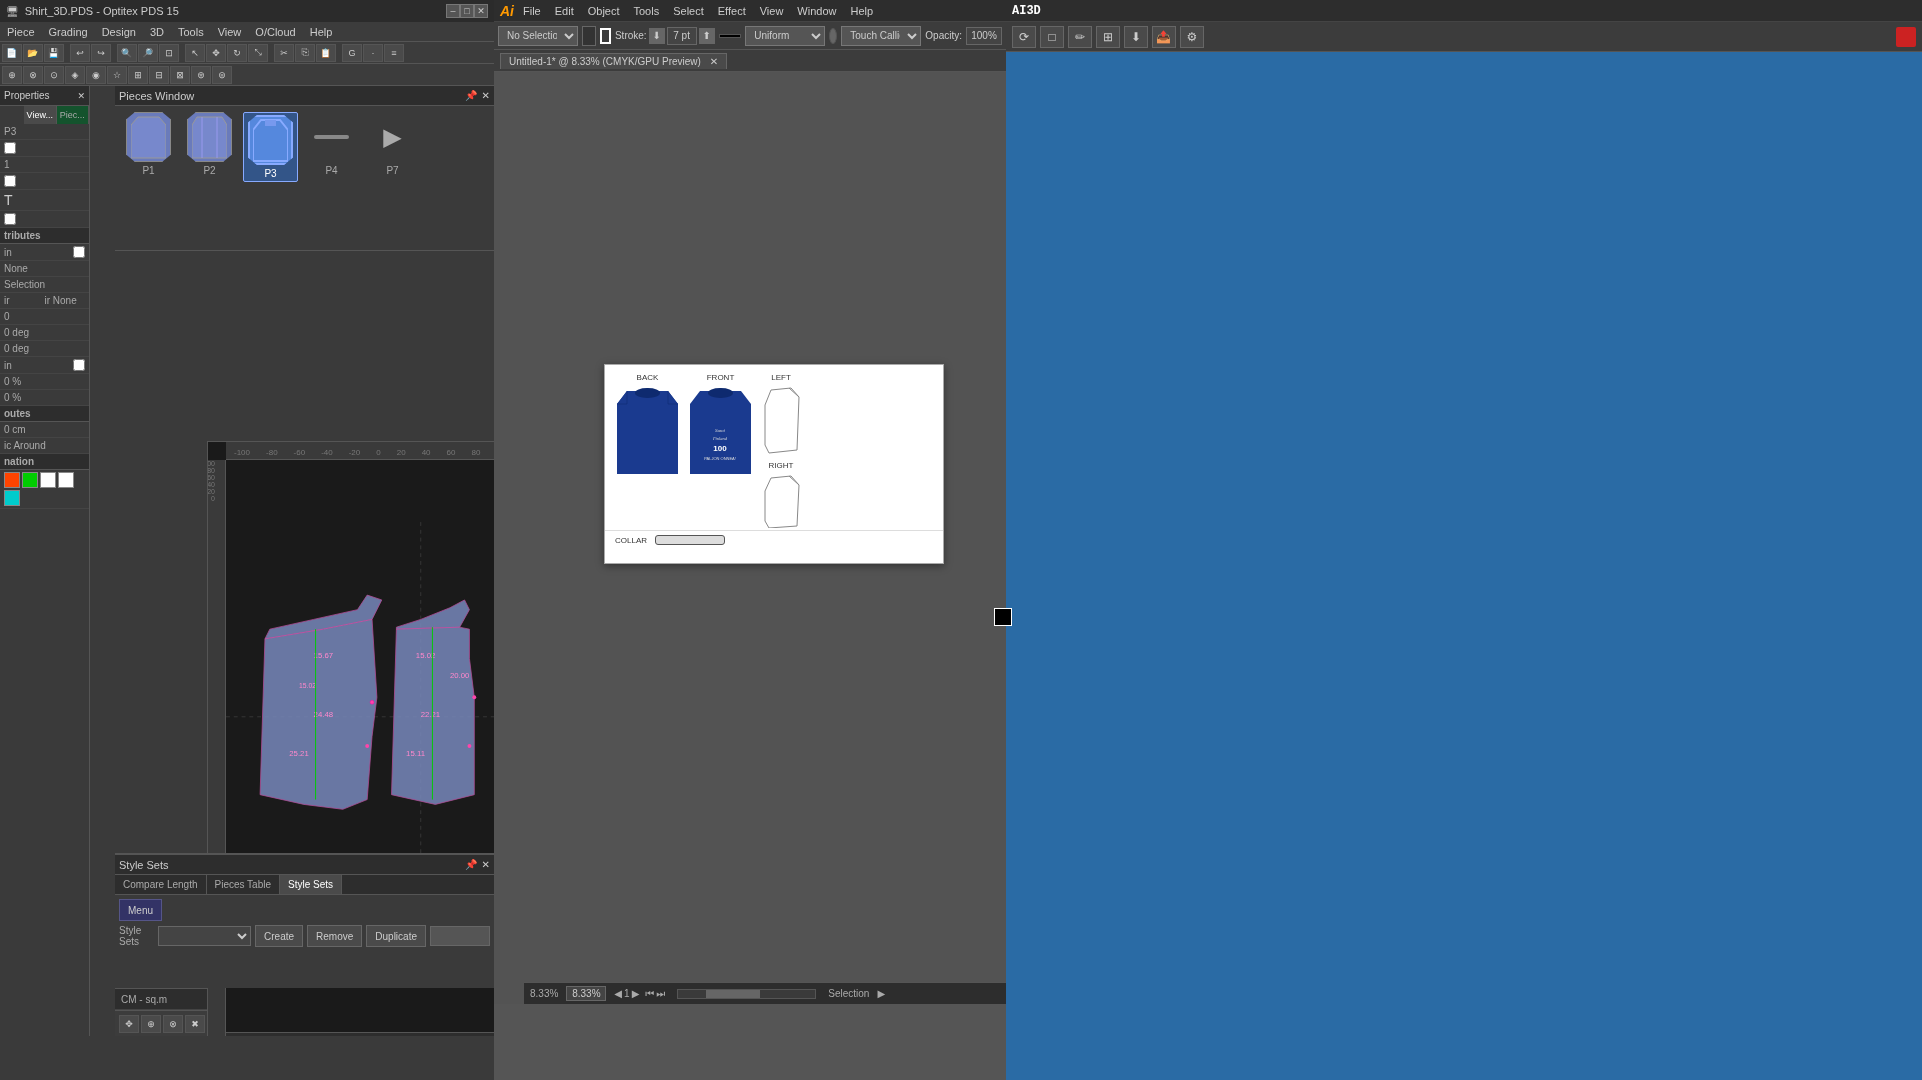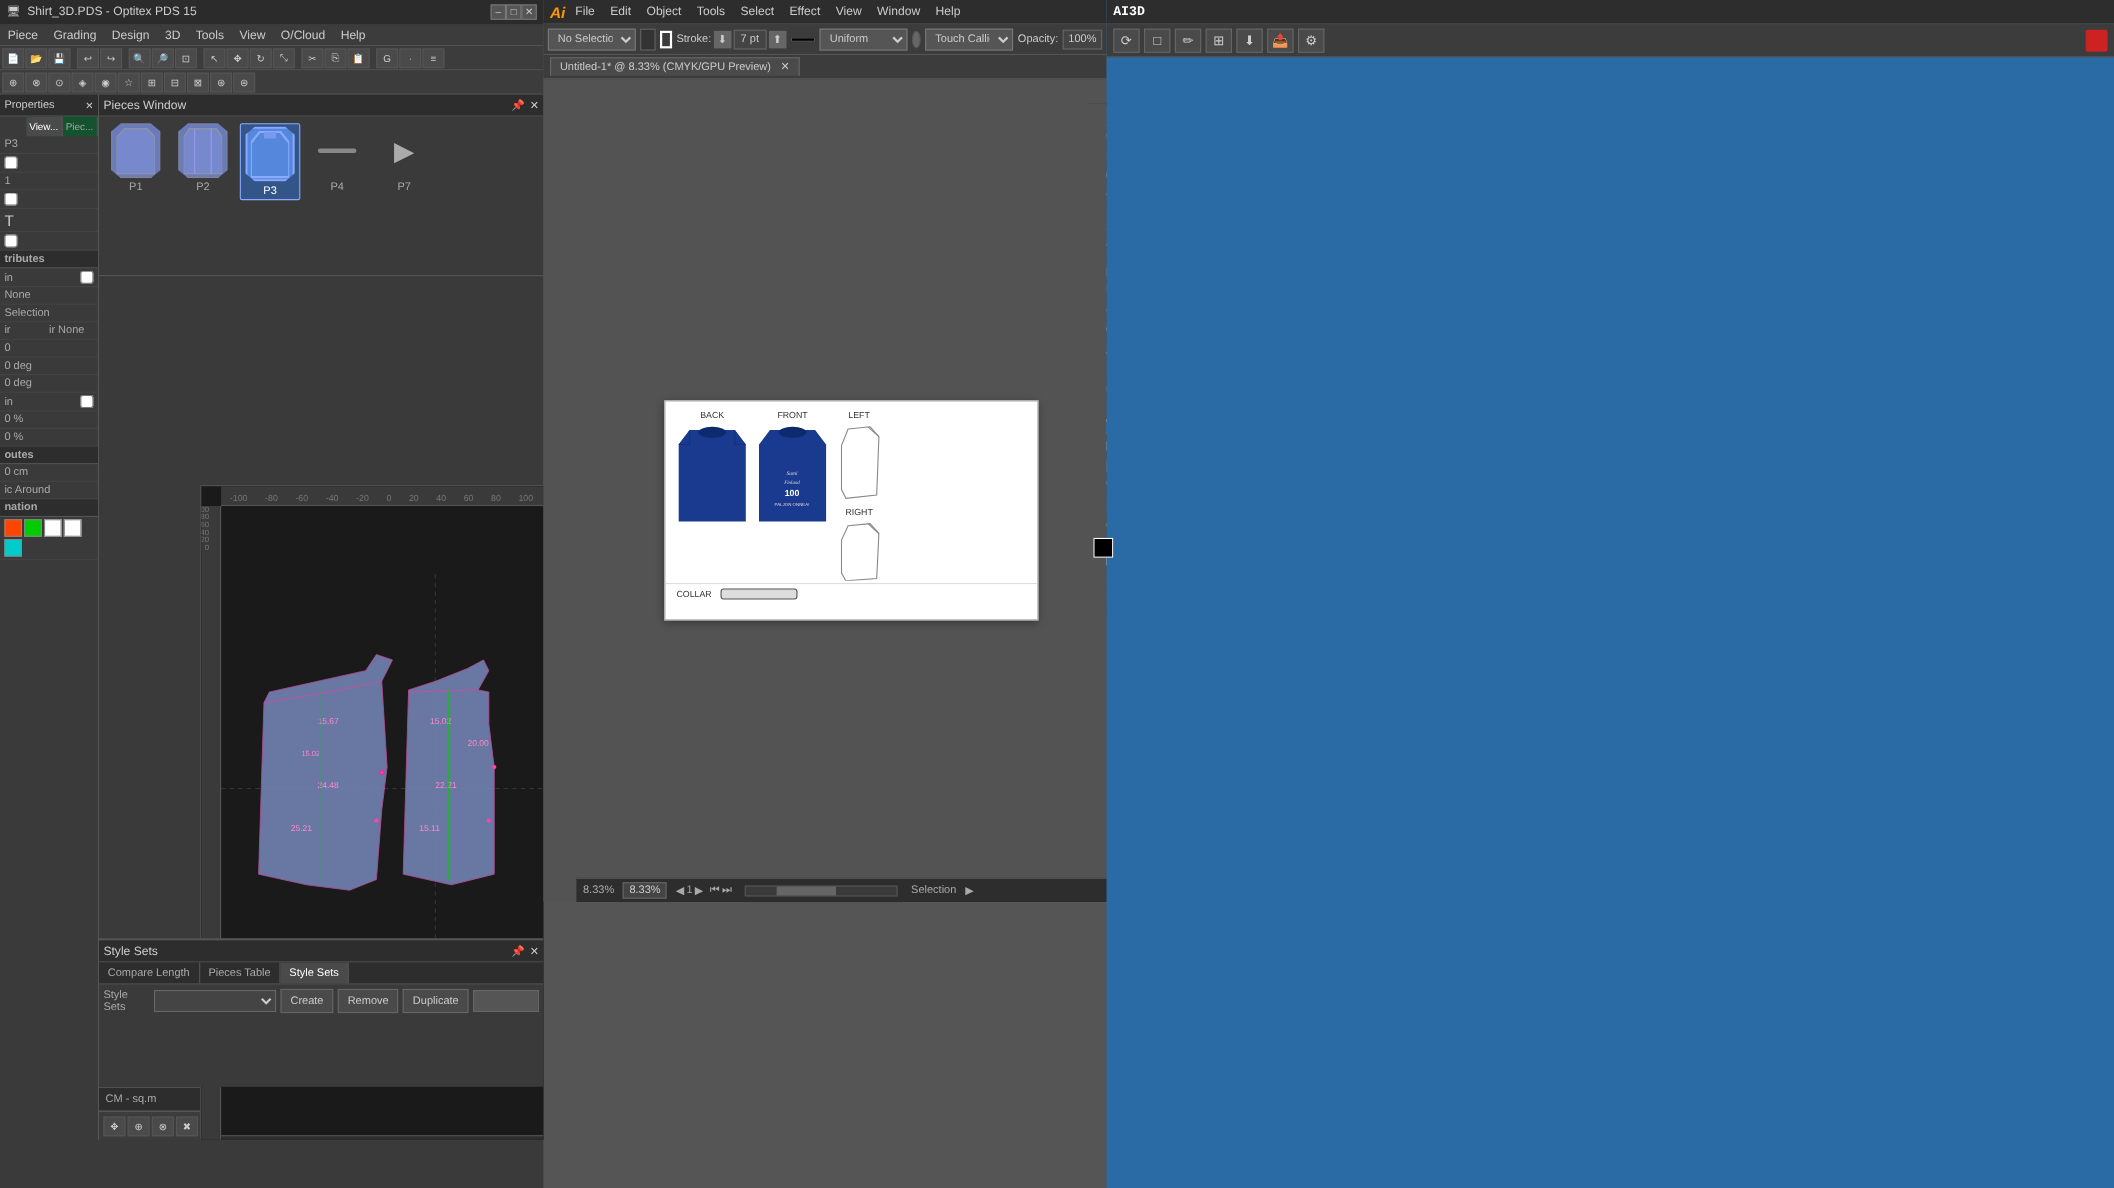--- a/index.html
+++ b/index.html
@@ -506,21 +506,21 @@
 
         <div class="prop-row" style="gap:2px; flex-wrap:wrap;">
           <div class="color-swatch" style="background:#ff4400;"></div>
           <div class="color-swatch" style="background:#00cc00;"></div>
           <div class="color-swatch" style="background:#ffffff;"></div>
           <div class="color-swatch" style="background:#ffffff;"></div>
           <div class="color-swatch" style="background:#00cccc;"></div>
         </div>
       </div>
 
-      <div style="flex:1; display:flex; flex-direction:column; height:100%; overflow:hidden;">
+      <div style="flex:1; display:flex; flex-direction:column; height:100%; overflow:hidden;margin-left:25px;">
 
         <div style="height:165px; background:#3a3a3a; border-bottom:1px solid #555; position:relative;">
           <div class="panel-titlebar">
             <span>Pieces Window</span>
             <div style="display:flex; gap:4px;">
               <span style="cursor:pointer; font-size:10px;">📌</span>
               <span style="cursor:pointer; font-size:10px;">✕</span>
             </div>
           </div>
           <div class="pieces-container">
@@ -670,20 +670,23 @@
             </div>
             <div class="ss-tab">
               <span>Pieces Table</span>
             </div>
             <div class="ss-tab active">
               <span>Style Sets</span>
             </div>
           </div>
           <div class="ss-content">
             <div class="ss-btn-row">
+              <button class="ss-btn blue">Menu</button>
+            </div>
+            <div class="ss-btn-row">
               <span class="ss-label">Style Sets</span>
               <select class="ss-select">
                 <option></option>
               </select>
               <button class="ss-btn">Create</button>
               <button class="ss-btn">Remove</button>
               <button class="ss-btn">Duplicate</button>
               <input type="text" style="width: 60px; height: 20px; background: rgb(85, 85, 85); border: 1px solid rgb(102, 102, 102); color: rgb(204, 204, 204);">
             </div>
           </div>
@@ -697,21 +700,21 @@
           <div class="tb-btn">✥</div>
           <div class="tb-btn">⊕</div>
           <div class="tb-btn">⊗</div>
           <div class="tb-btn">✖</div>
         </div>
 
       </div>
     </div>
   </div>
 
-  <div style="position:absolute; left:494px; top:0; width:512px; height:820px; background:#535353;">
+  <div style="position:absolute; left:494px; top:0; width:512px; height:1004px; background:#535353;">
 
     <div id="ai-titlebar">
       <span style="font-size:14px; color:#ff9900; font-weight:bold; font-style:italic; margin-right:6px;">Ai</span>
       <span style="display:flex; gap:8px; flex:1;">
         <span class="menu-item">File</span>
         <span class="menu-item">Edit</span>
         <span class="menu-item">Object</span>
         <span class="menu-item">Tools</span>
         <span class="menu-item">Select</span>
         <span class="menu-item">Effect</span>

